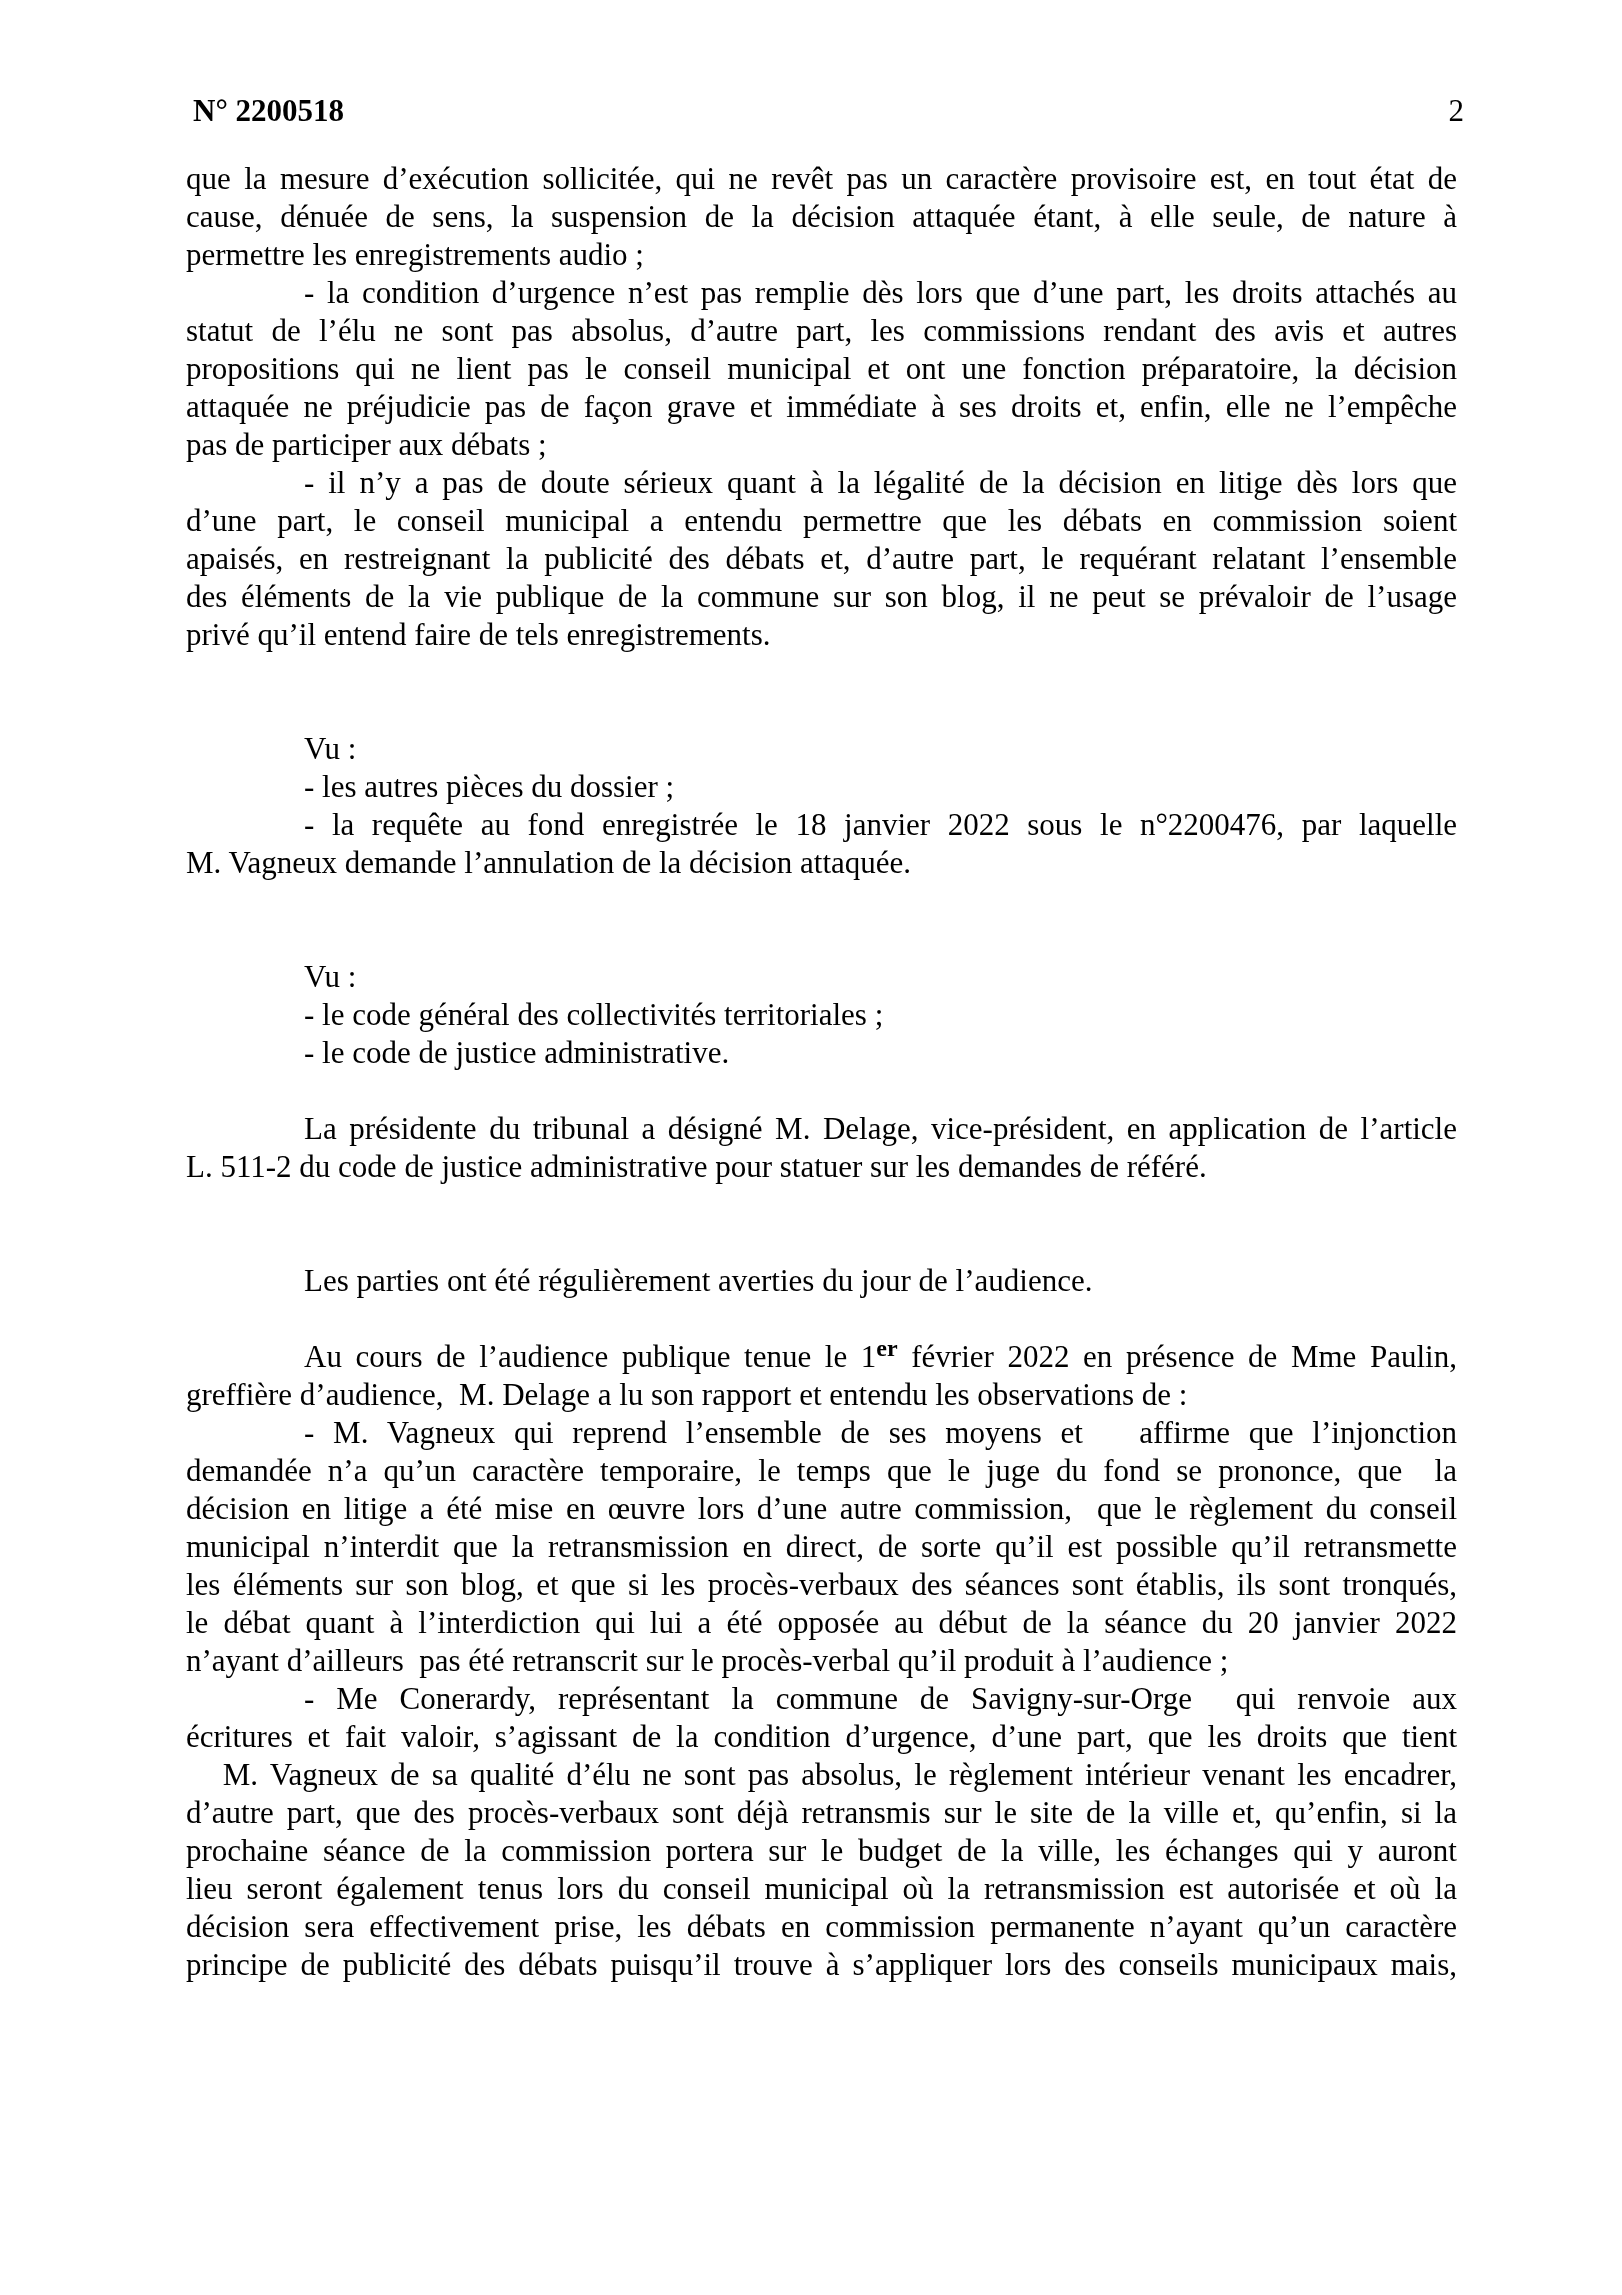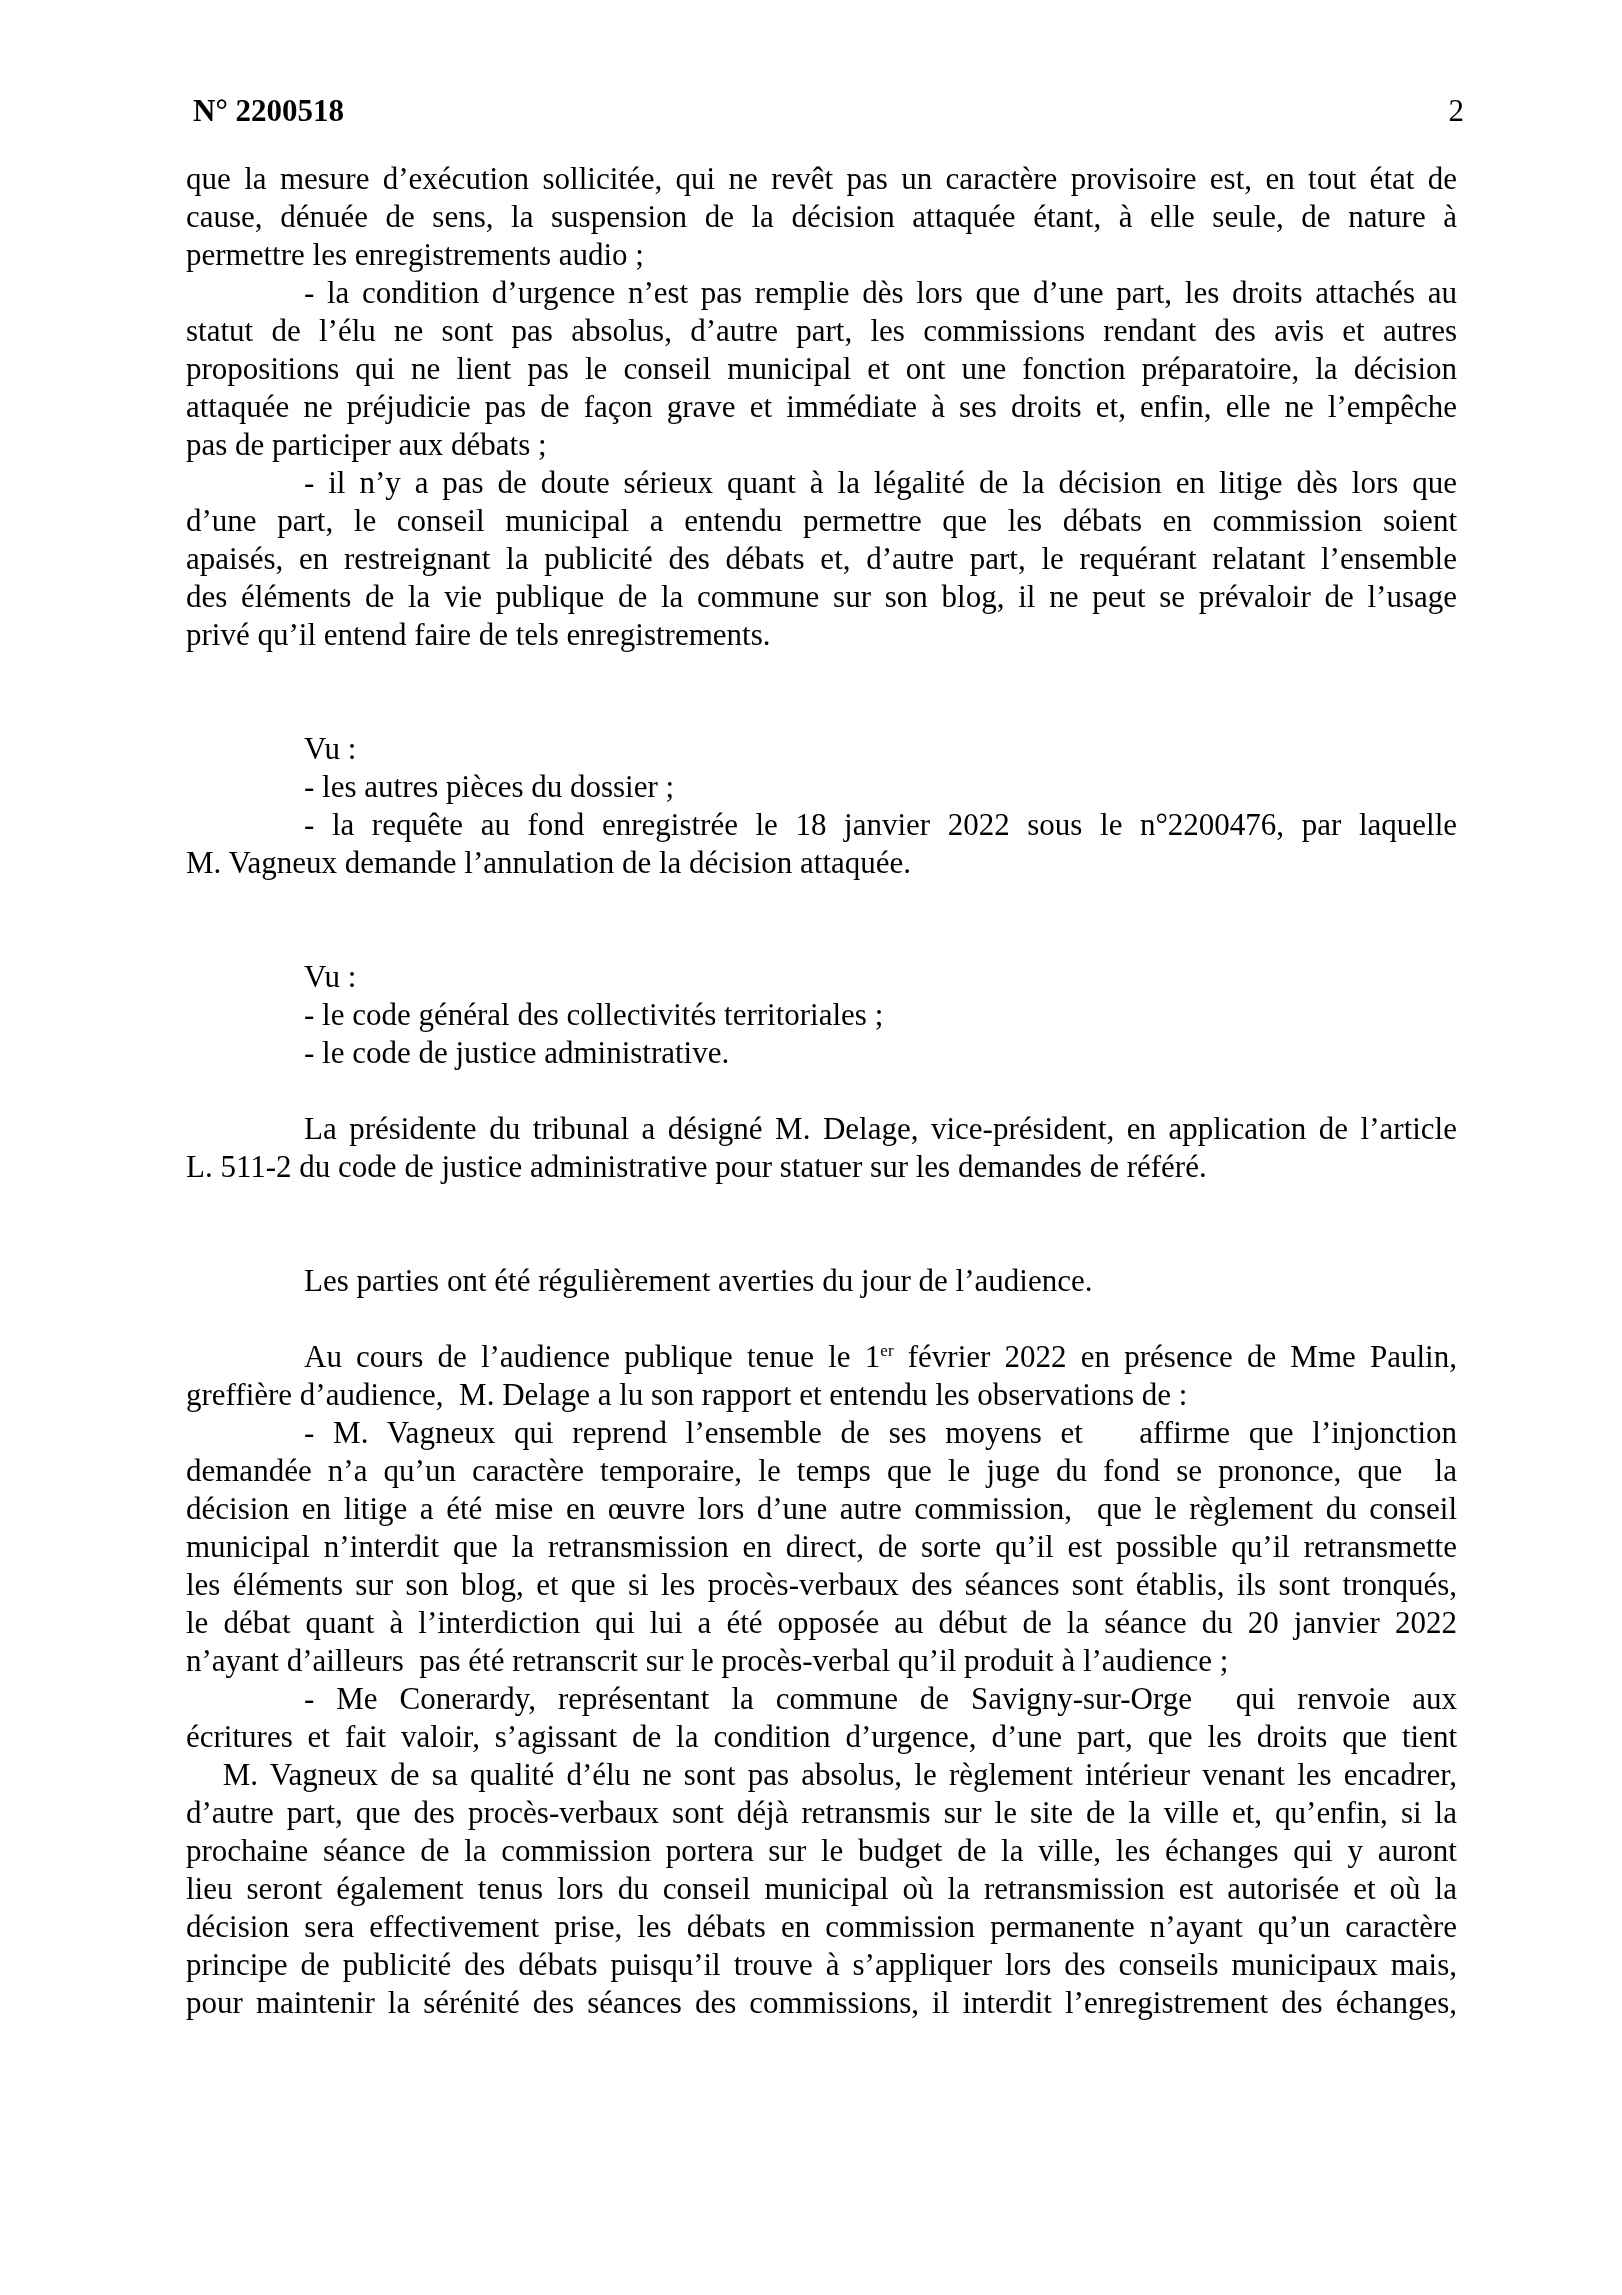--- a/index.html
+++ b/index.html
@@ -37,23 +37,24 @@
     line-height: 38px;
     text-align: justify;
     text-align-last: justify;
     overflow: hidden;
     white-space: normal;
   }
   .line.end { text-align-last: left; }
   .line.indent { padding-left: 118px; }
   .gap { width: 100%; }
   sup {
-    font-size: 17px;
+    font-size: 24px;
     line-height: 0;
     vertical-align: super;
+    font-weight: bold;
   }
 </style>
 </head>
 <body>
 
 <div class="page">
   <div class="page-header">
     <span class="doc-number">N° 2200518</span>
     <span class="page-number">2</span>
   </div>
@@ -123,17 +124,16 @@
       </div>
       <div class="para">
         <div class="line indent">- Me Conerardy, représentant la commune de Savigny-sur-Orge &nbsp;qui renvoie aux</div>
         <div class="line">écritures et fait valoir, s’agissant de la condition d’urgence, d’une part, que les droits que tient</div>
         <div class="line">&nbsp; &nbsp;M. Vagneux de sa qualité d’élu ne sont pas absolus, le règlement intérieur venant les encadrer,</div>
         <div class="line">d’autre part, que des procès-verbaux sont déjà retransmis sur le site de la ville et, qu’enfin, si la</div>
         <div class="line">prochaine séance de la commission portera sur le budget de la ville, les échanges qui y auront</div>
         <div class="line">lieu seront également tenus lors du conseil municipal où la retransmission est autorisée et où la</div>
         <div class="line">décision sera effectivement prise, les débats en commission permanente n’ayant qu’un caractère</div>
         <div class="line">principe de publicité des débats puisqu’il trouve à s’appliquer lors des conseils municipaux mais,</div>
-        <div class="line">pour maintenir la sérénité des séances des commissions, il interdit l’enregistrement des échanges,</div>
       </div>
     </div>
 </div>
 
 
 </body></html>

